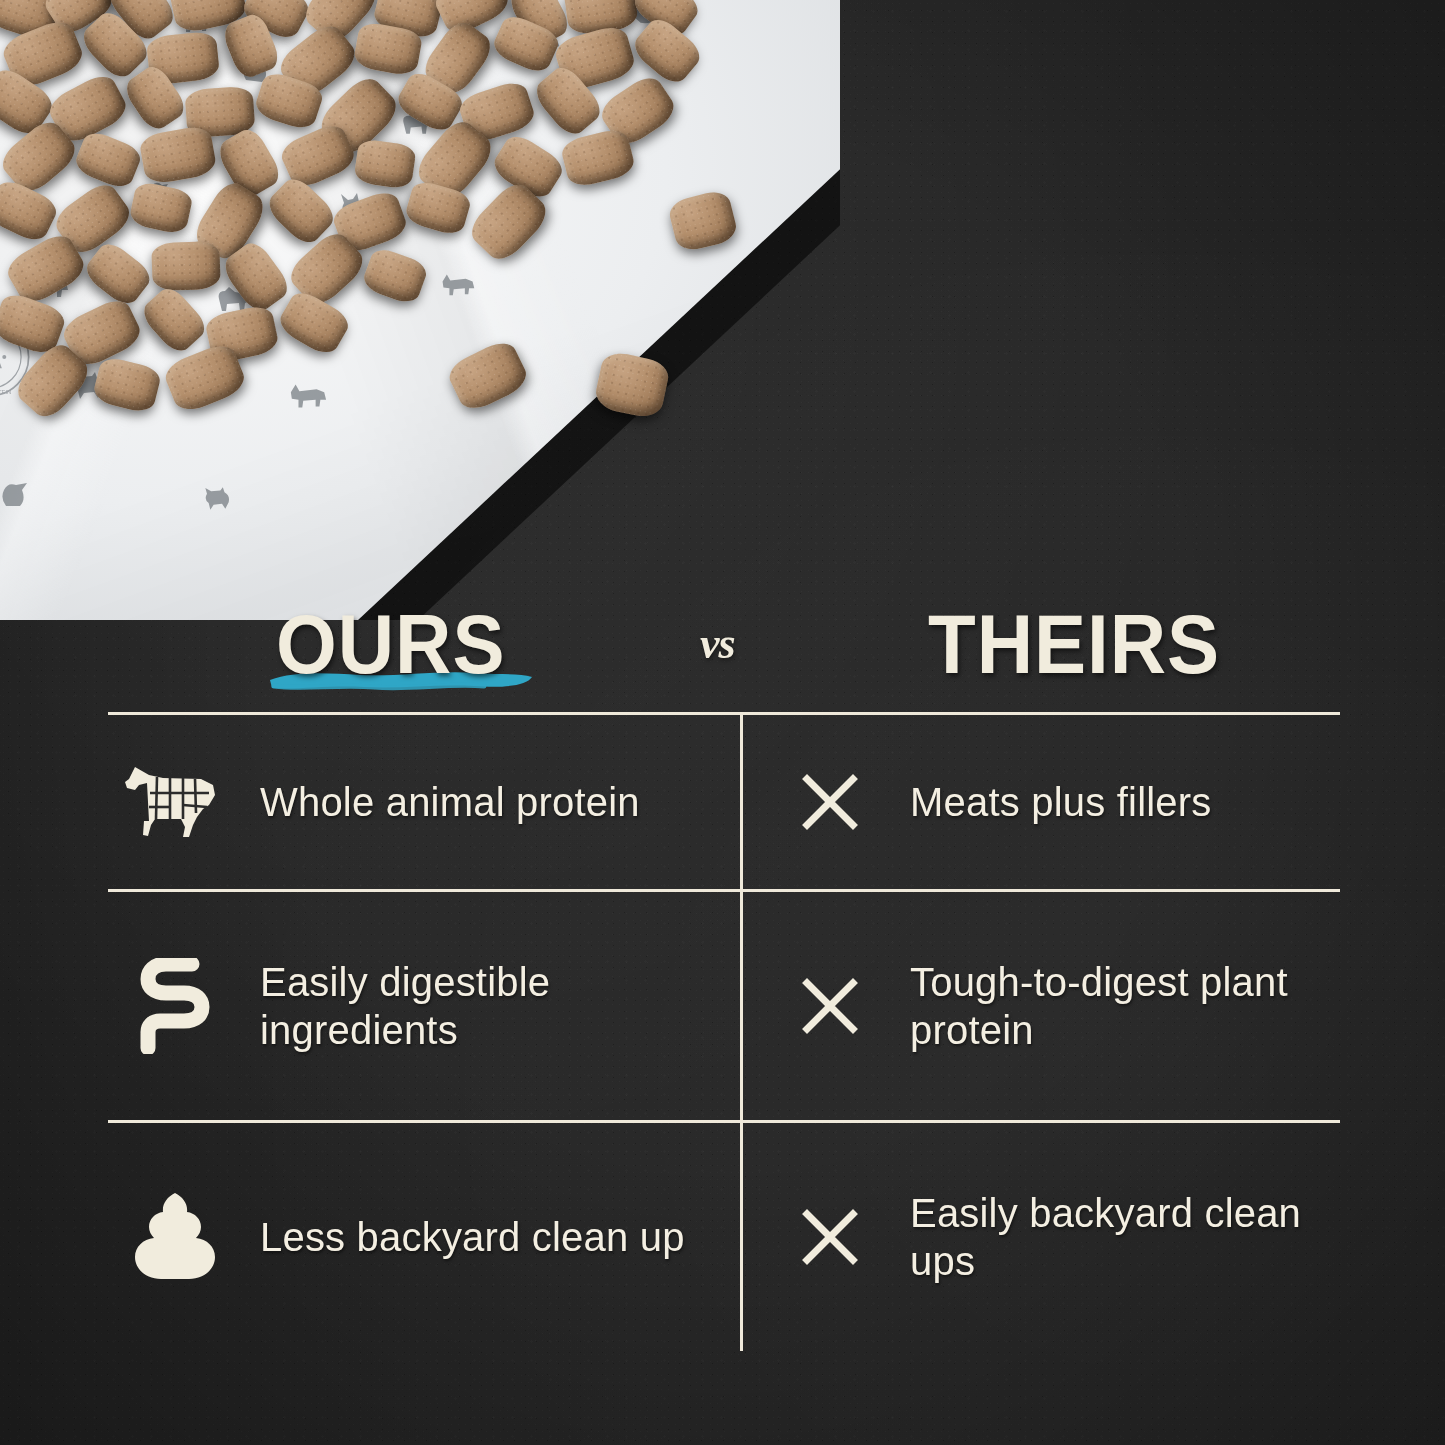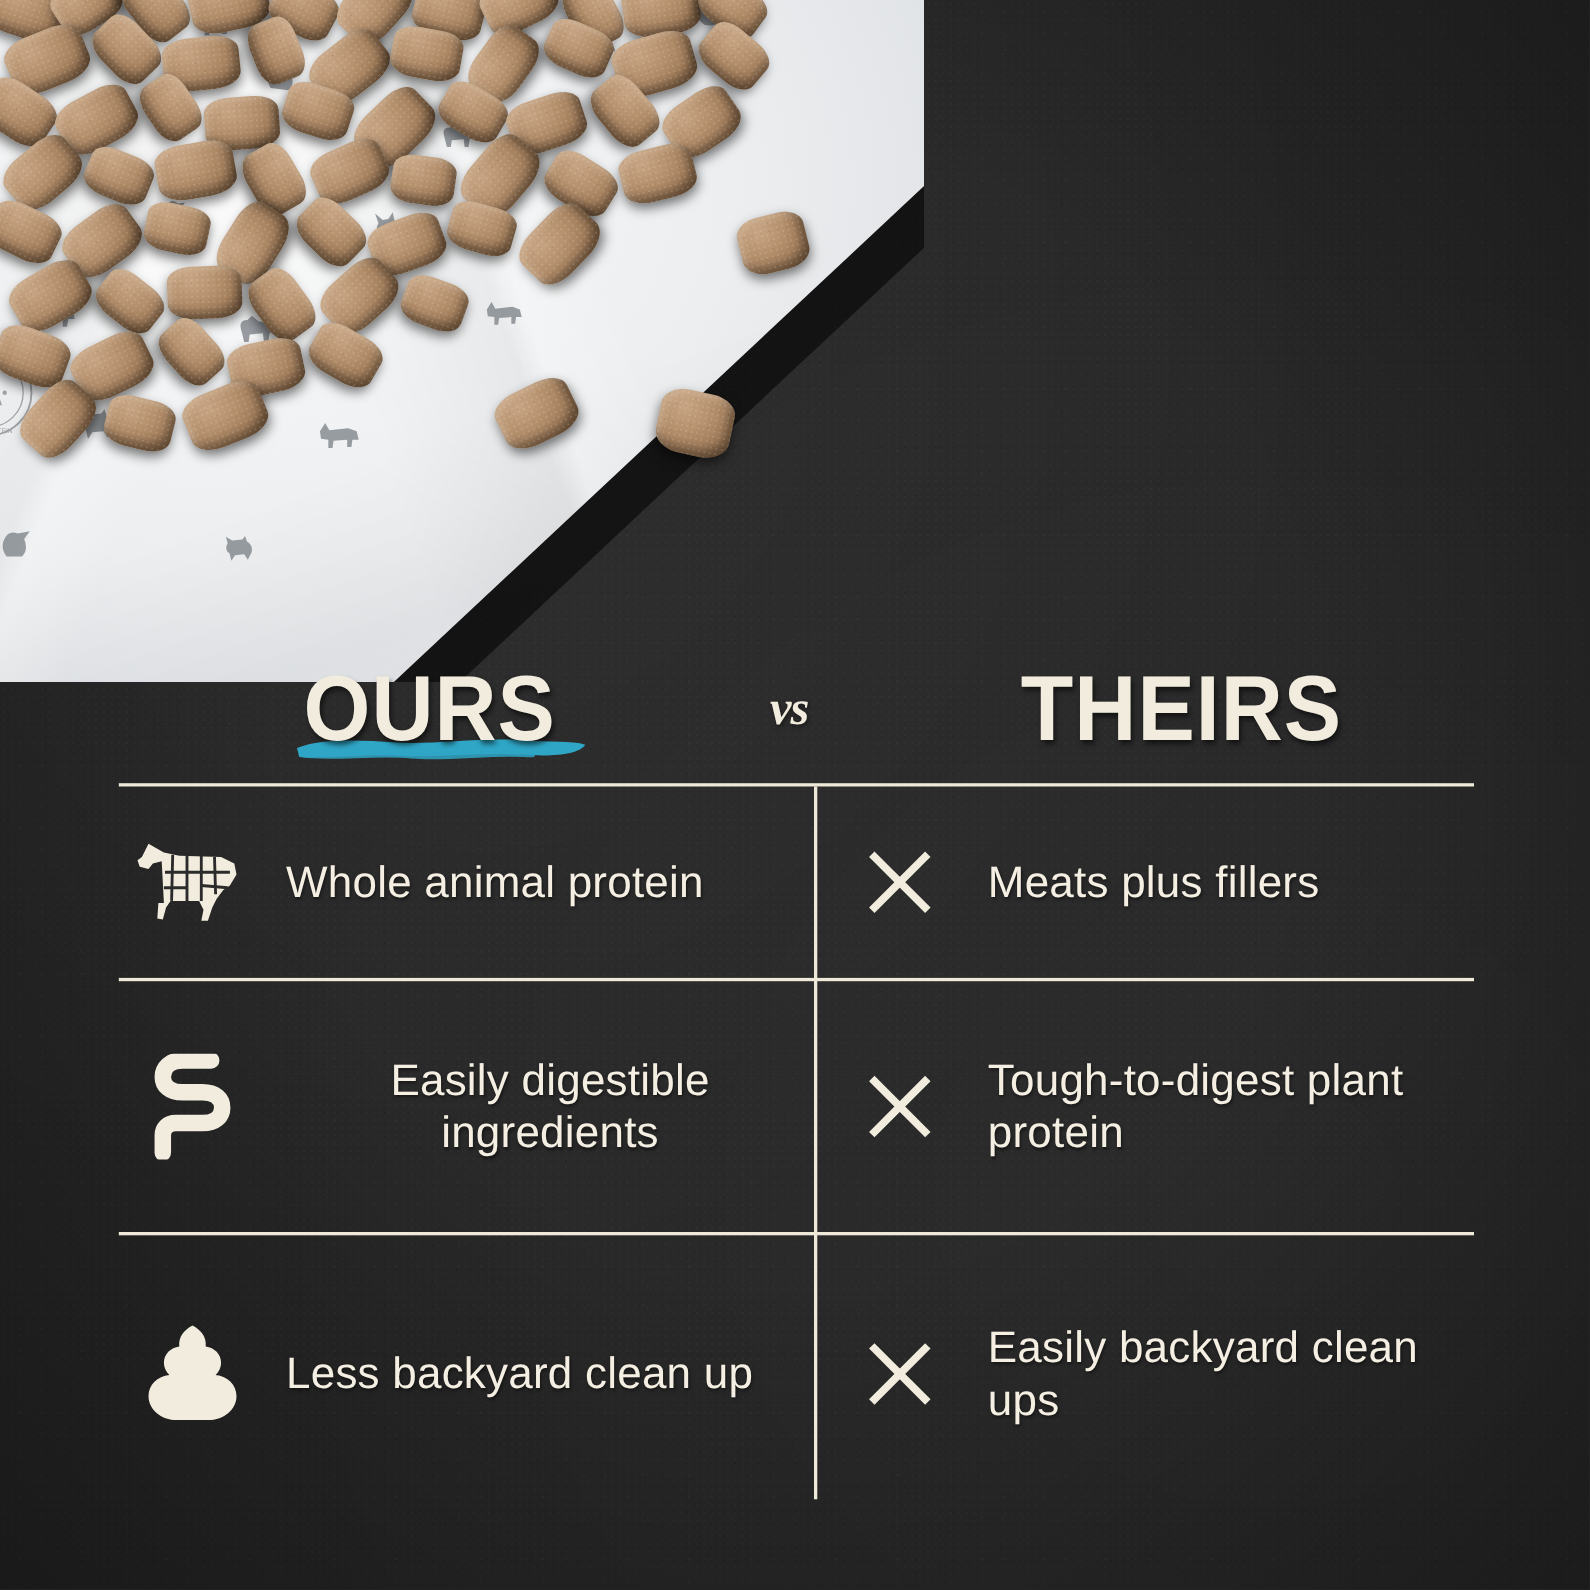--- a/index.html
+++ b/index.html
@@ -182,30 +182,30 @@
     left: 632px;
     top: 0;
     bottom: 0;
     width: 3px;
     background: #EFE9DA;
   }
   .trow {
     display: flex;
     border-bottom: 3px solid #EFE9DA;
   }
-  .trow:last-child { border-bottom: none; margin-top: 12px; }
+  .trow:last-child { border-bottom: none; }
 
   .cell {
     display: flex;
     align-items: center;
     gap: 26px;
     padding: 0 0 0 8px;
   }
-  .cell.left  { width: 632px; min-height: 174px; text-align: center; }
-  .cell.right { width: 600px; min-height: 174px; padding-left: 24px; }
+  .cell.left  { width: 632px; min-height: 174px; }
+  .cell.right { width: 600px; min-height: 174px; padding-left: 36px; }
 
   .cell.tall.left  { min-height: 228px; }
   .cell.tall.right { min-height: 228px; }
 
   .icon-box {
     flex: 0 0 auto;
     width: 118px;
     display: flex;
     justify-content: center;
     align-items: center;

